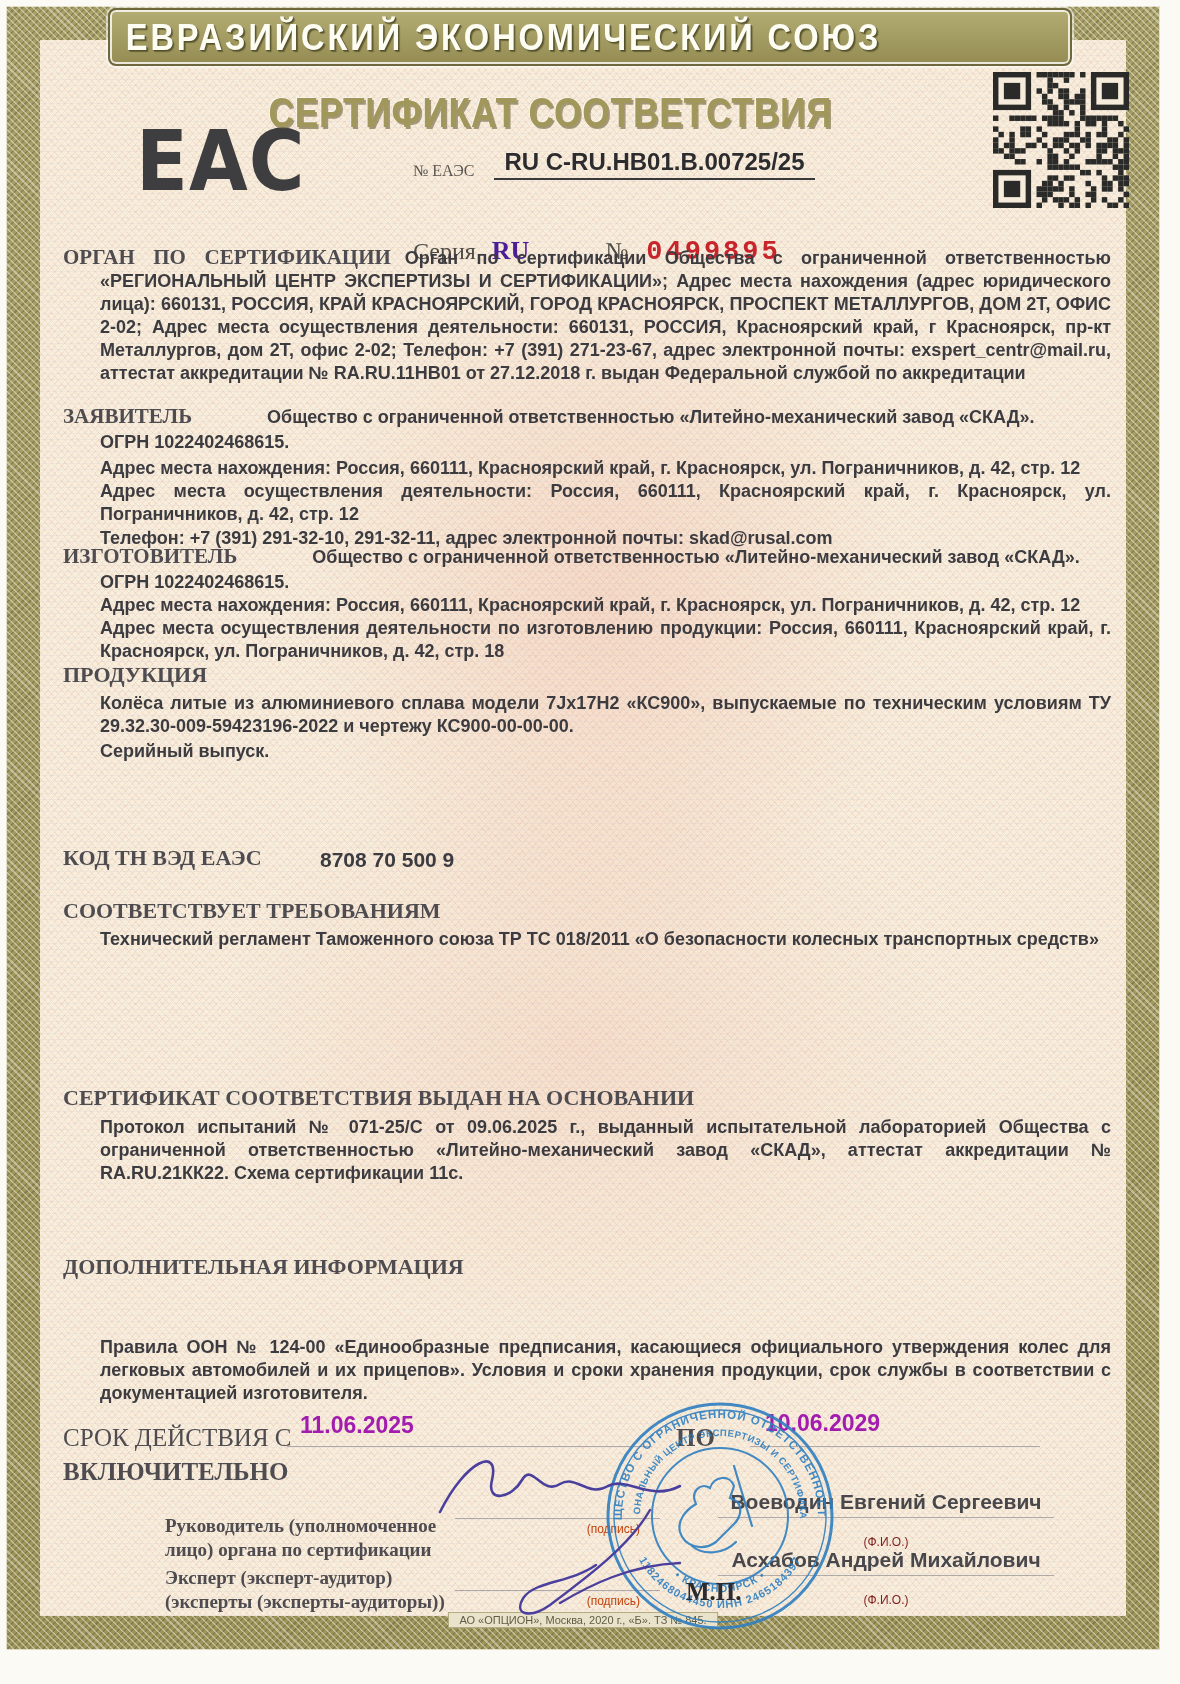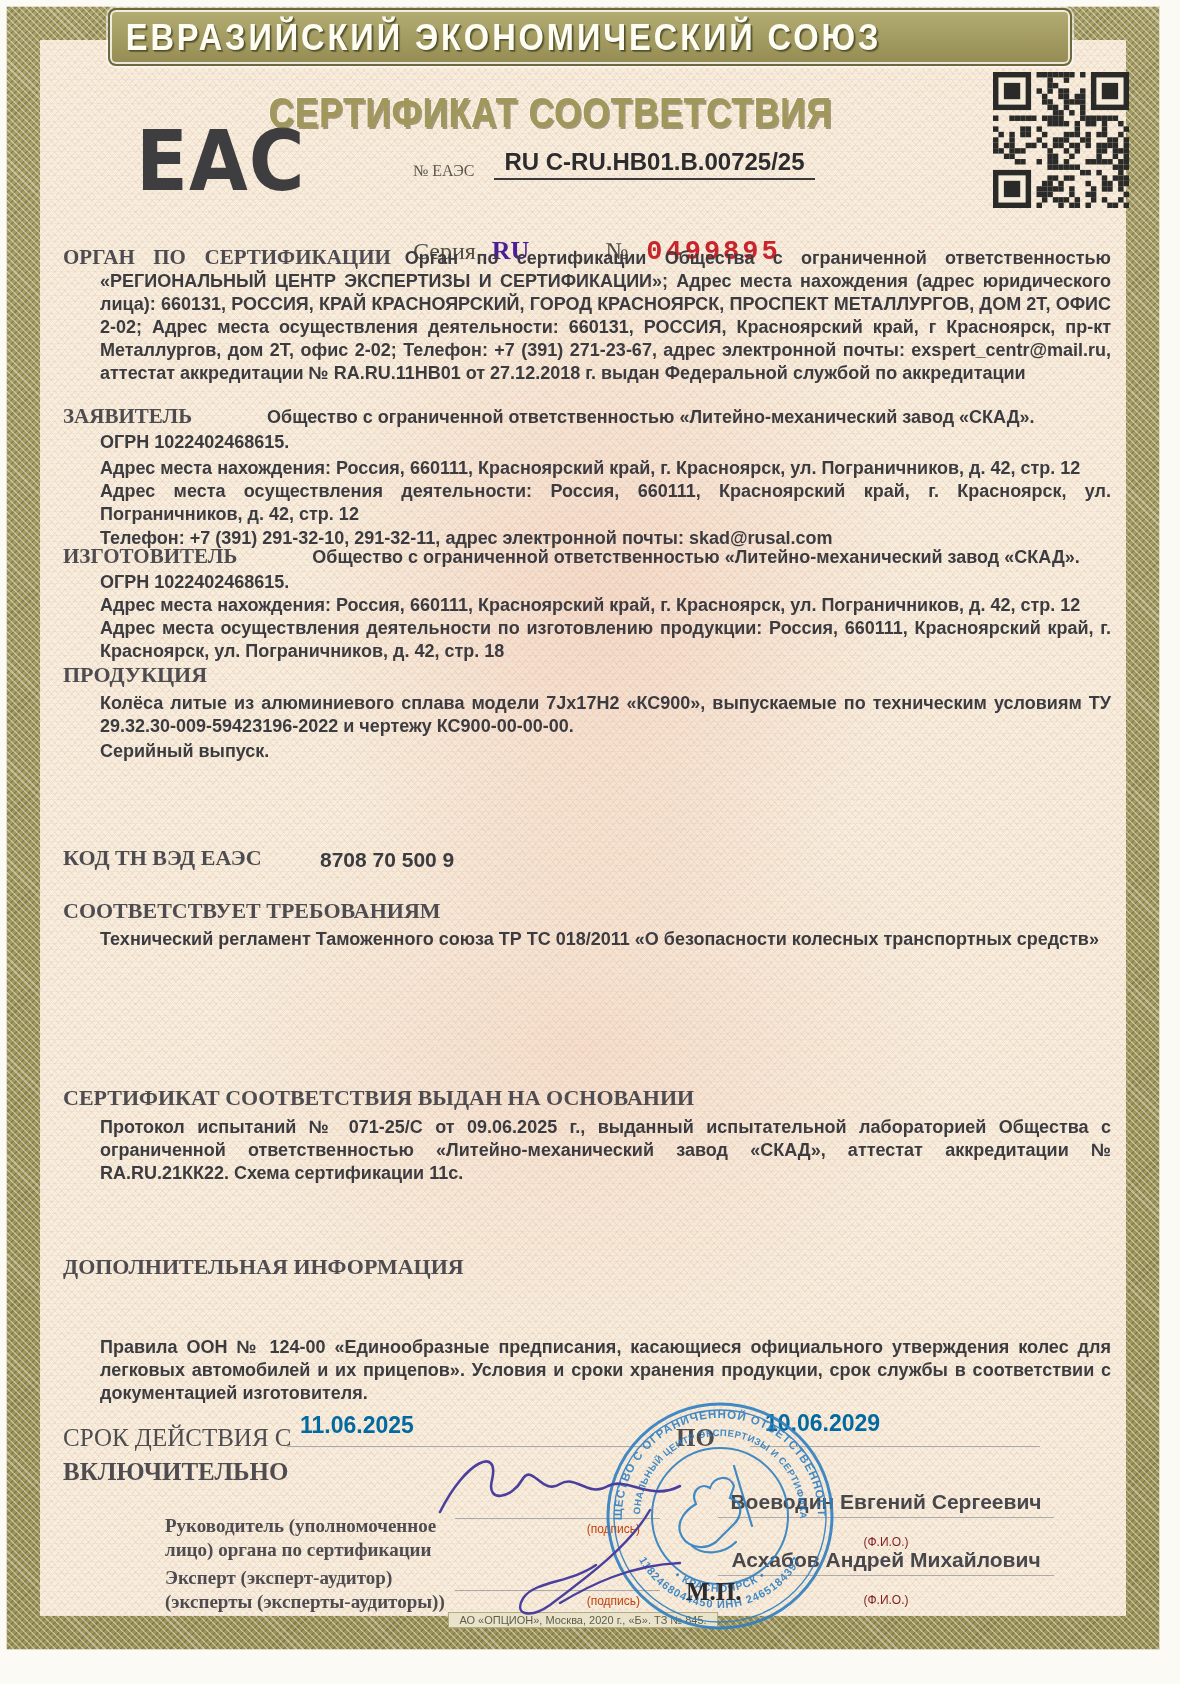--- a/index.html
+++ b/index.html
@@ -51,21 +51,21 @@
   .section .h-inline{font-family:"Liberation Serif",serif;font-size:21px;color:#4e4c50;}
   .block{position:absolute;left:100px;width:1011px;font-size:18px;font-weight:700;
     color:#3c3b40;line-height:23px;text-align:justify;}
   .h-block{position:absolute;left:63px;font-family:"Liberation Serif",serif;font-weight:700;
     font-size:22px;color:#4e4c50;}
   .gap-md{margin-right:75px;}
   .gap-sm{margin-right:14px;}
   
   .validity-label{position:absolute;left:63px;top:1424px;font-family:"Liberation Serif",serif;
     font-weight:400;font-size:25px;color:#4e4c50;}
-  .date{position:absolute;font-weight:700;font-size:23px;color:#0369a1;}
+  .date{position:absolute;font-weight:700;font-size:23px;color:#a21caf;}
   .u-line{position:absolute;border-bottom:1.5px solid #96949a;opacity:.75;}
   .po{position:absolute;left:676px;top:1424px;font-family:"Liberation Serif",serif;
     font-weight:700;font-size:25px;color:#4e4c50;}
   .inclusive{position:absolute;left:63px;top:1458px;font-family:"Liberation Serif",serif;
     font-weight:700;font-size:25px;color:#4e4c50;}
   .role{position:absolute;left:165px;width:310px;font-family:"Liberation Serif",serif;
     font-weight:700;font-size:19px;line-height:24px;color:#4e4c50;}
   .caption{position:absolute;font-size:12px;color:#c2410c;text-align:right;}
   .fio{position:absolute;left:718px;width:336px;text-align:center;}
   .fio .name{font-weight:700;font-size:21px;color:#48474c;white-space:nowrap;}

